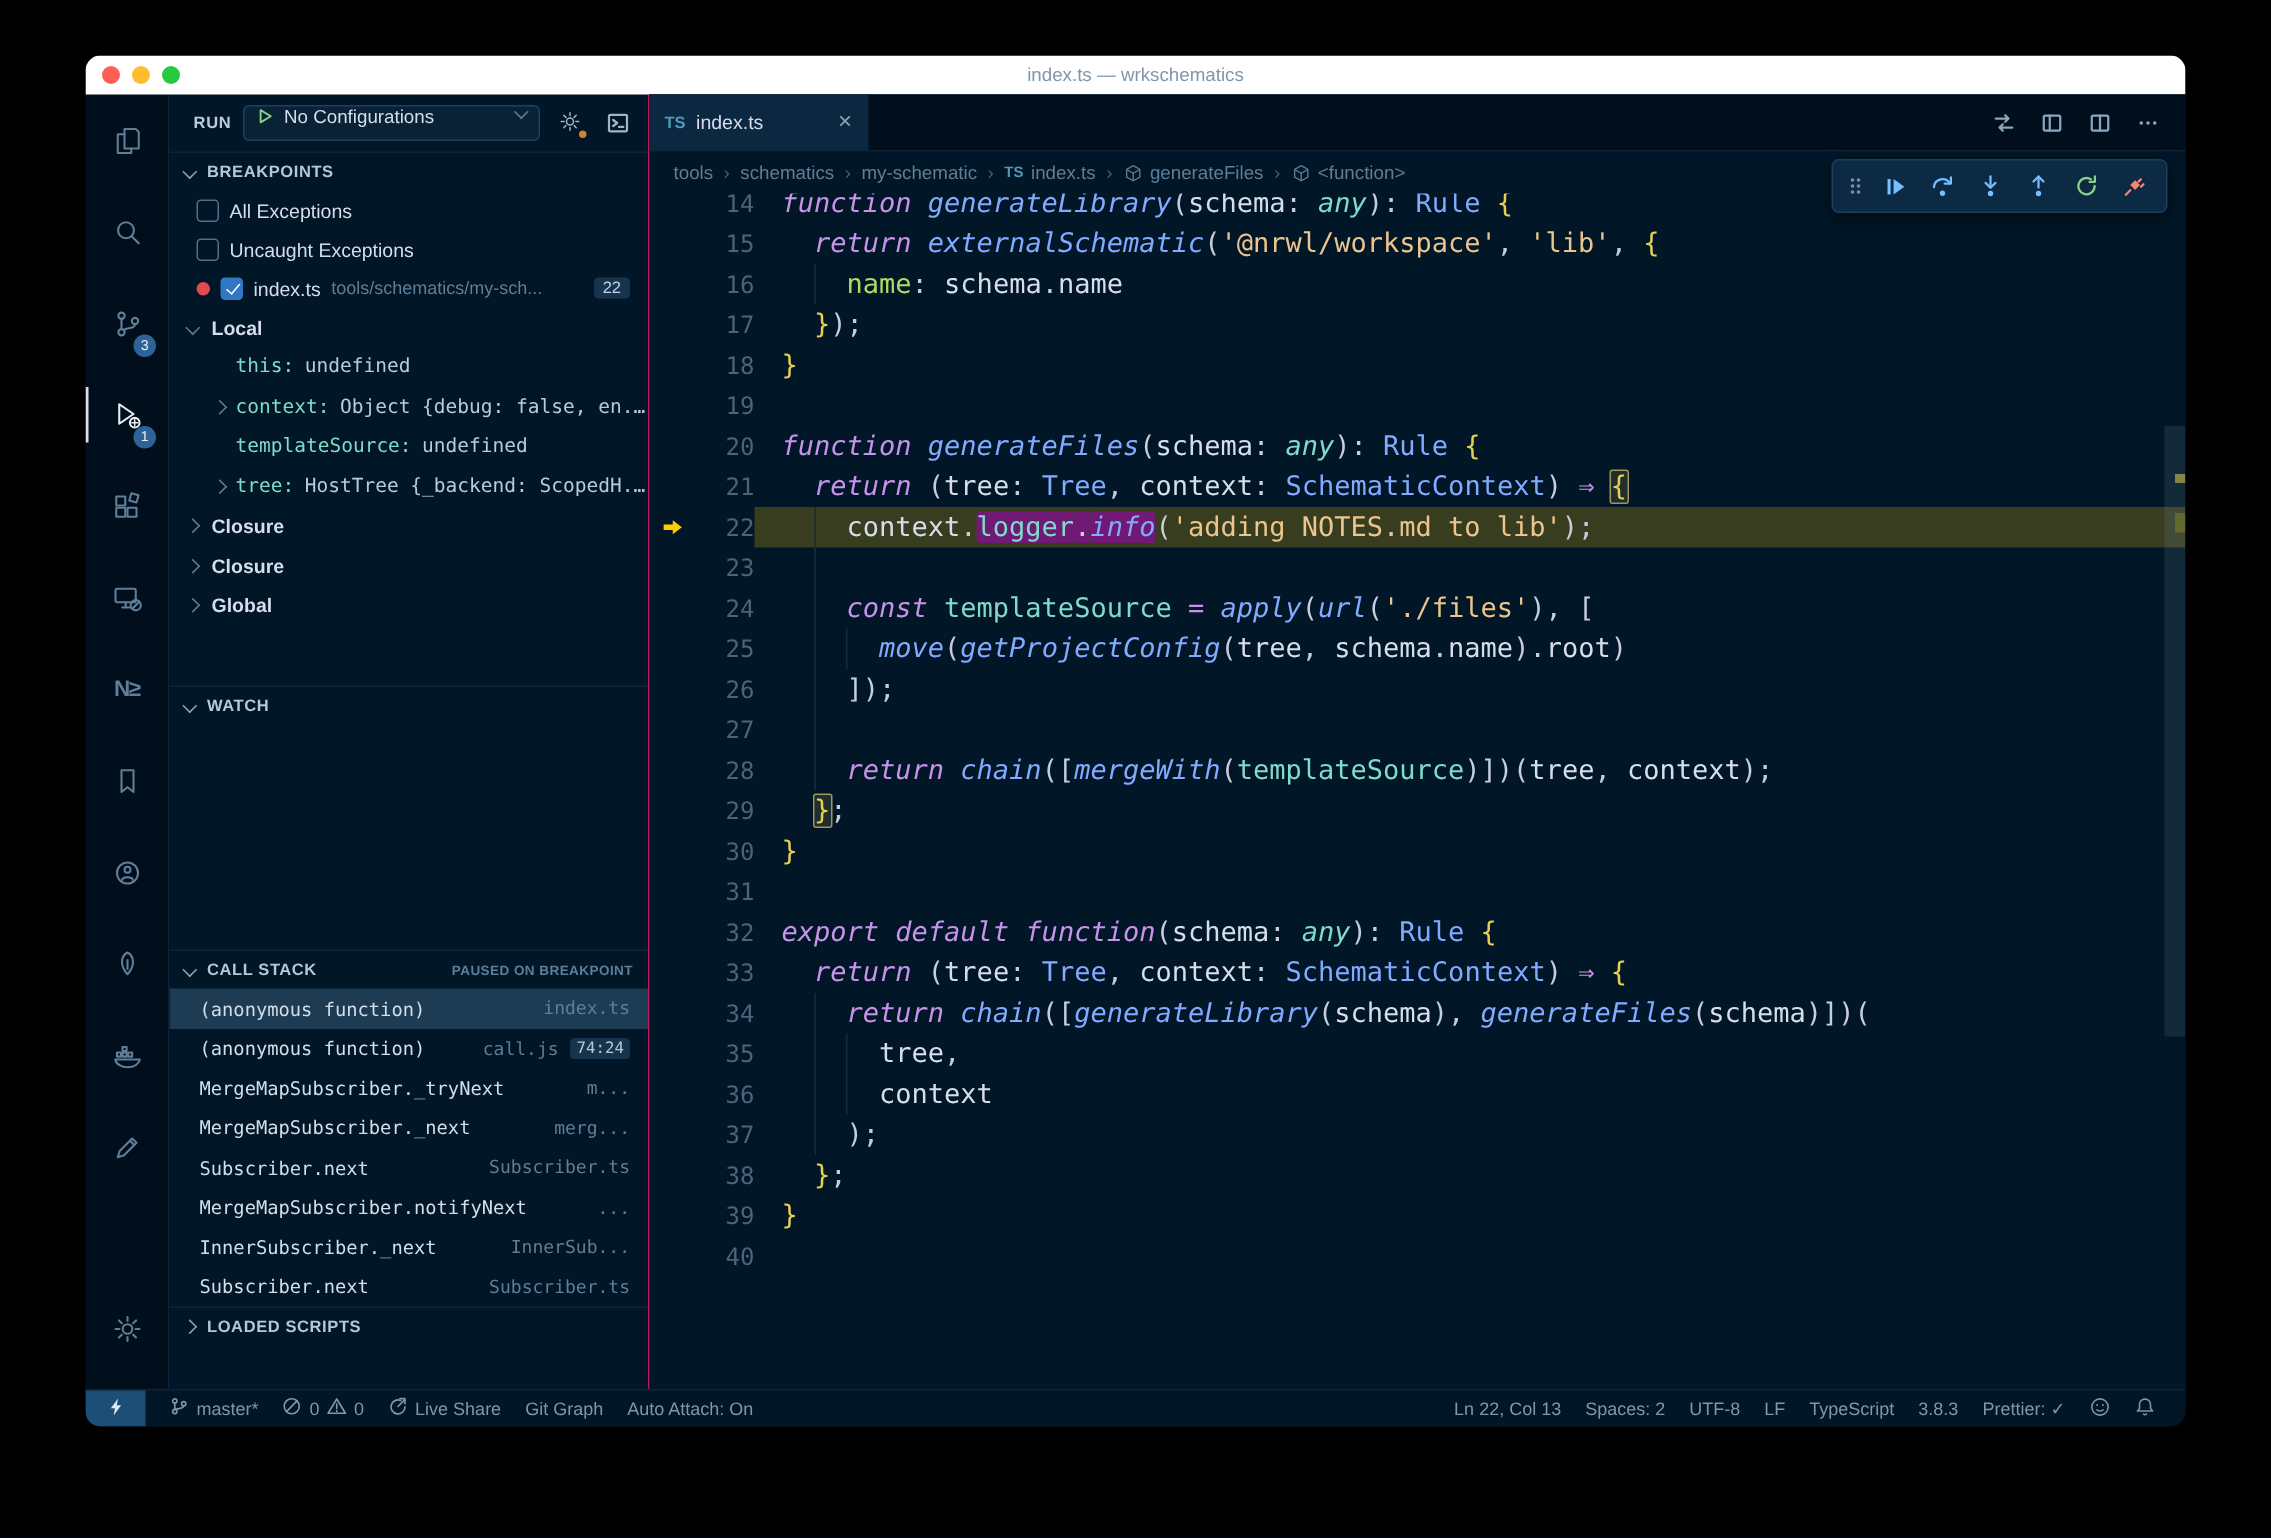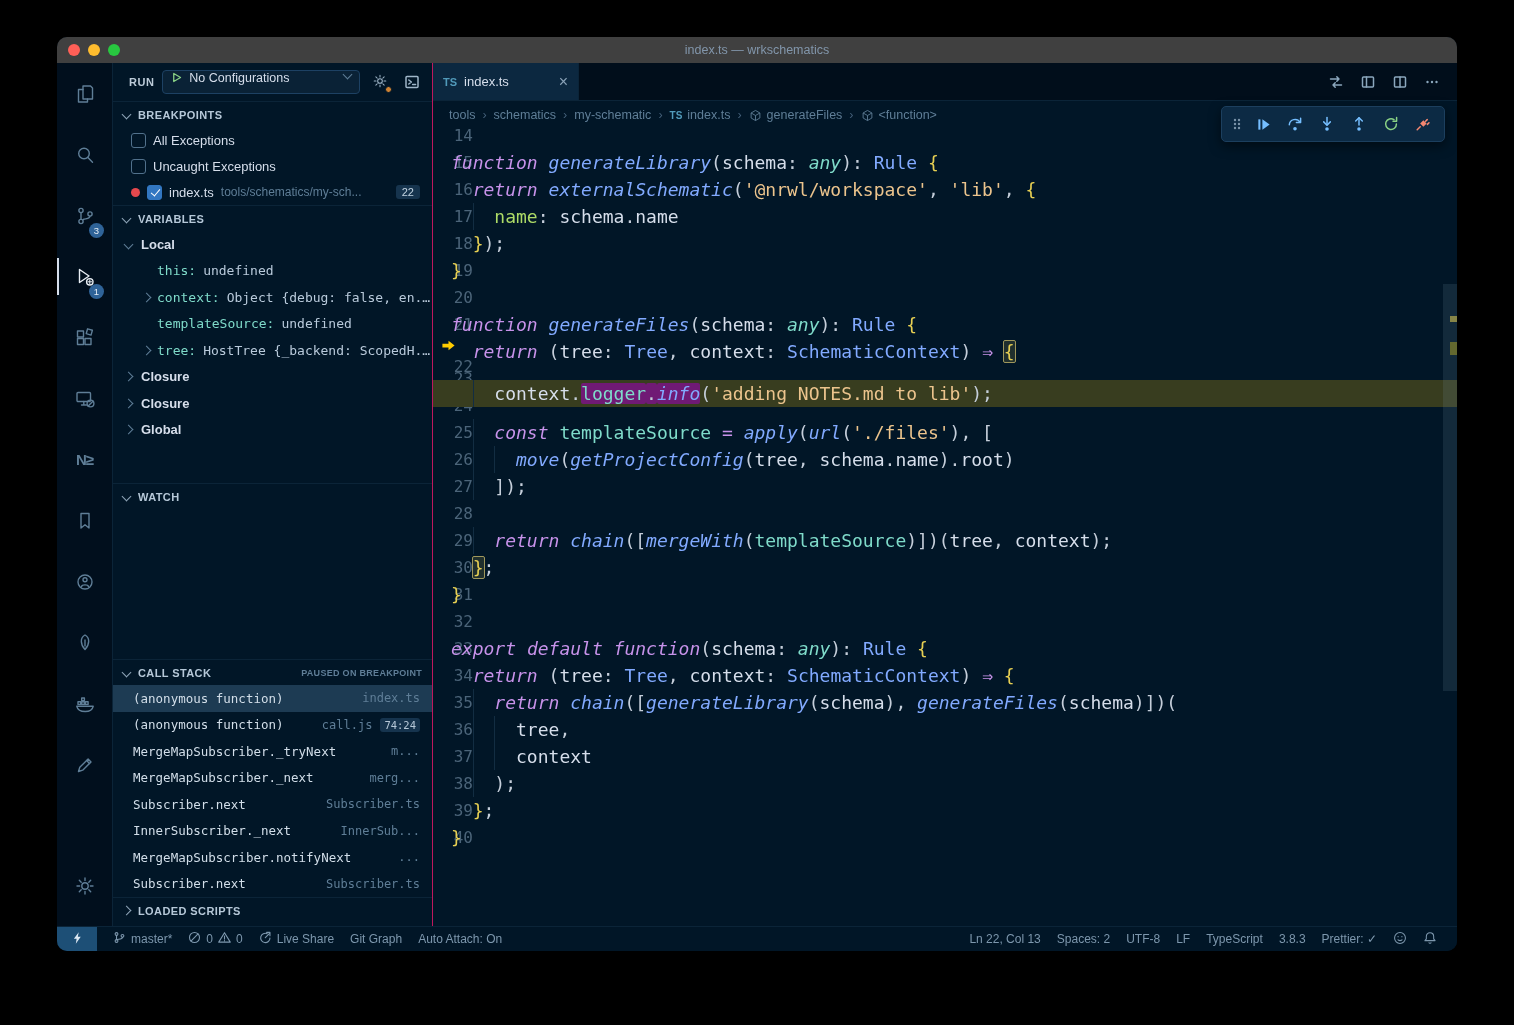--- a/index.html
+++ b/index.html
@@ -3,21 +3,21 @@
 <meta charset="utf-8">
 <style>
   * { box-sizing: border-box; margin: 0; padding: 0; }
   html,body { width:1514px; height:1025px; overflow:hidden; }
   body { background:#000; font-family:"Liberation Sans",sans-serif; position:relative; }
 
   .window{position:absolute;left:57px;top:37px;width:1400px;height:914px;background:#011627;
     border-radius:10px;overflow:hidden;box-shadow:0 25px 70px rgba(0,0,0,.8);display:flex;flex-direction:column;}
 
   
-  .titlebar{height:26px;flex:none;background:#404040;position:relative;display:flex;align-items:center;}
+  .titlebar{height:26px;flex:none;background:#ffffff;position:relative;display:flex;align-items:center;}
   .lights{display:flex;gap:8px;padding-left:11px;z-index:2;}
   .light{width:12px;height:12px;border-radius:50%;}
   .light.red{background:#ff5f57;} .light.yellow{background:#febc2e;} .light.green{background:#28c840;}
   .wtitle{position:absolute;left:0;right:0;text-align:center;font-size:12.5px;color:#8296ab;}
 
   .main{flex:1;display:flex;min-height:0;}
 
   
   .activitybar{width:56px;flex:none;background:#010f1d;border-right:1px solid #0b2438;display:flex;flex-direction:column;}
   .ab-item{position:relative;width:55px;height:61px;display:flex;align-items:center;justify-content:center;color:#5f7e97;cursor:pointer;background:none;border:none;}
@@ -85,21 +85,21 @@
   .tab-actions{margin-left:auto;display:flex;align-items:center;gap:6px;padding-right:12px;color:#8ba7bd;}
   .ta-btn{width:26px;height:26px;display:flex;align-items:center;justify-content:center;background:none;border:none;color:#8ba7bd;cursor:pointer;}
 
   .breadcrumbs{height:28px;flex:none;display:flex;align-items:center;padding-left:16px;font-size:12.5px;color:#5f7e97;gap:5px;}
   .bc-item{display:flex;align-items:center;gap:5px;cursor:pointer;white-space:nowrap;}
   .bc-ts{color:#519aba;font-size:10px;font-weight:bold;}
   .bc-sep{color:#44607a;padding:0 2px;}
 
   .codewrap{flex:1;position:relative;overflow:hidden;}
   .lines{margin-top:-7px;}
-  .cl{display:flex;height:27px;line-height:27px;flex-direction:column;}
+  .cl{display:flex;height:27px;line-height:27px;}
   .glyph{width:30px;flex:none;display:flex;align-items:center;justify-content:center;}
   .lnum{width:40px;flex:none;text-align:right;color:#4b6479;font:16px/27px "DejaVu Sans Mono",monospace;cursor:pointer;}
   .ltext{flex:1;position:relative;padding-left:18px;font:18px/27px "DejaVu Sans Mono",monospace;white-space:pre;color:#d6deeb;min-width:0;cursor:text;}
   .cl.cur .ltext{background:#383d1f;}
   .guide{position:absolute;top:0;bottom:0;width:1px;background:#122d42;}
 
   .tk-kw{color:#c792ea;font-style:italic;}
   .tk-fn{color:#82aaff;font-style:italic;}
   .tk-typ{color:#82aaff;}
   .tk-any{color:#7fdbca;font-style:italic;}
@@ -289,24 +289,20 @@
               <span class="reddot"></span>
               <span class="cb checked"></span>
               <span class="bplabel">index.ts</span>
               <span class="bppath">tools/schematics/my-sch...</span>
               <span class="pill">22</span>
             </div>
           </div>
       </section>
 
       <section class="sect">
-        <header>
-          <span class="chev"></span>
-          <span>VARIABLES</span>
-        </header>
         <div>
             <div class="vrow scope" style="padding-left: 12px;">
               <span class="chev dim" style="margin-right: 9px;"></span>
               <span>Local</span>
             </div>
             <div class="vrow" style="padding-left: 30px;">
               <span class="vslot"></span>
               <span class="vname">this:</span>
               <span class="vval">undefined</span>
             </div>
@@ -371,26 +367,26 @@
             </div>
             <div class="csrow">
               <span class="csname">MergeMapSubscriber._next</span>
               <span class="csfile">merg...</span>
             </div>
             <div class="csrow">
               <span class="csname">Subscriber.next</span>
               <span class="csfile">Subscriber.ts</span>
             </div>
             <div class="csrow">
+              <span class="csname">MergeMapSubscriber.notifyNext</span>
+              <span class="csfile">...</span>
+            </div>
+            <div class="csrow">
               <span class="csname">InnerSubscriber._next</span>
               <span class="csfile">InnerSub...</span>
-            </div>
-            <div class="csrow">
-              <span class="csname">MergeMapSubscriber.notifyNext</span>
-              <span class="csfile">...</span>
             </div>
             <div class="csrow">
               <span class="csname">Subscriber.next</span>
               <span class="csfile">Subscriber.ts</span>
             </div>
           </div>
       </section>
 
       <section class="sect">
         <header>

